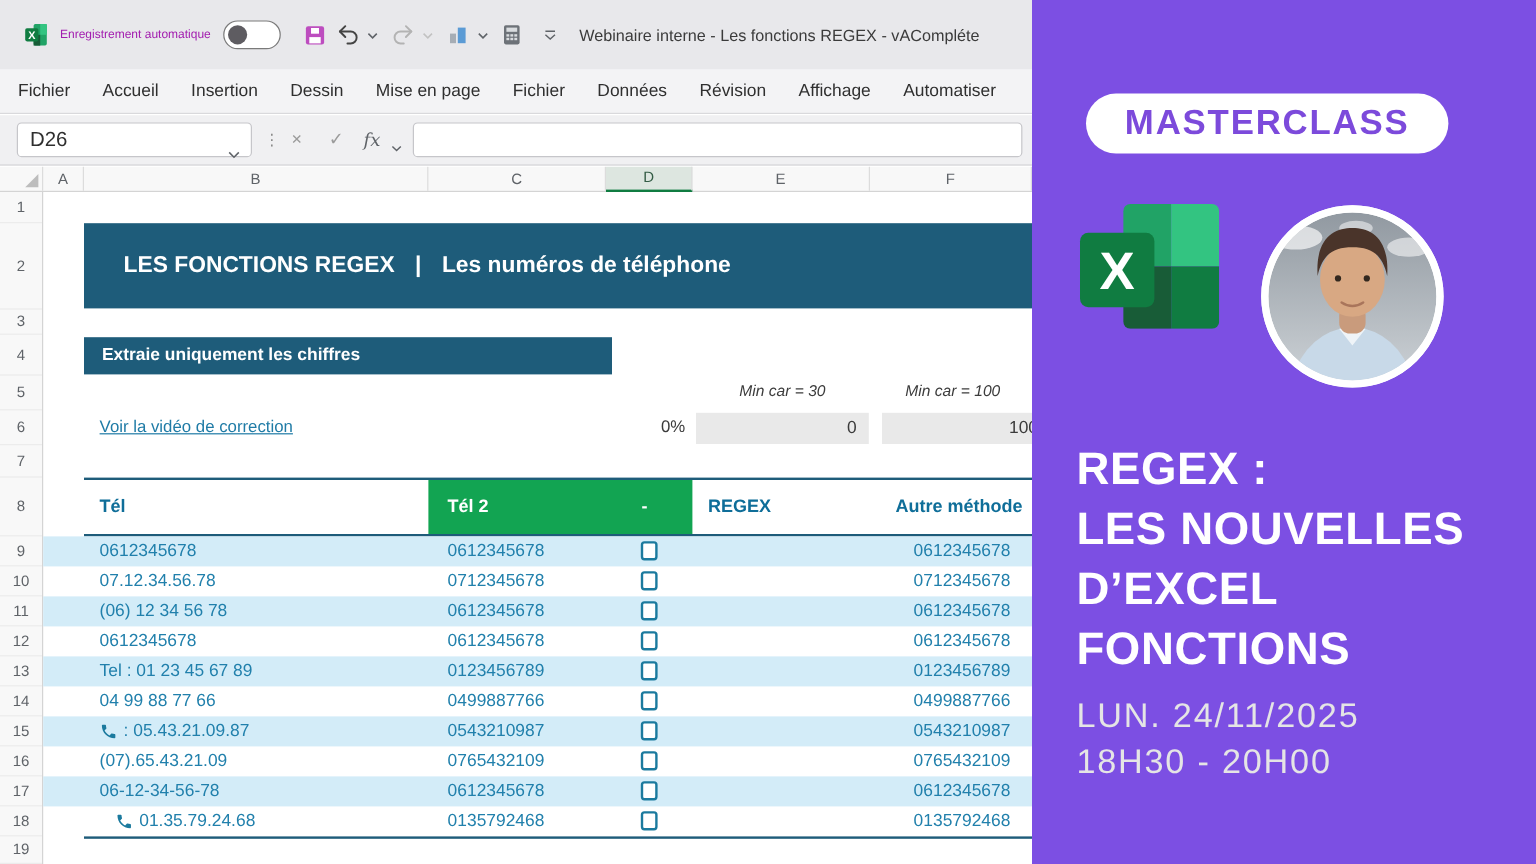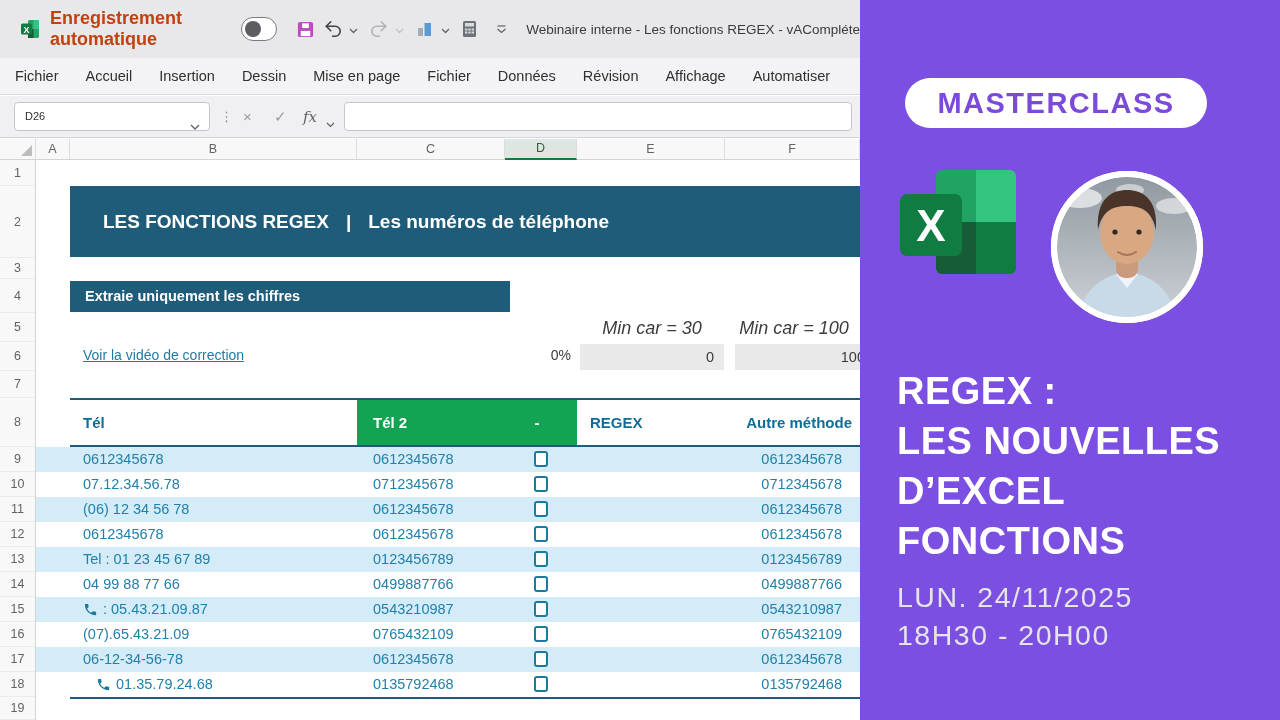--- a/index.html
+++ b/index.html
@@ -6,37 +6,37 @@
   html,body { width:1280px; height:720px; overflow:hidden; background:#fff;
               font-family:"Liberation Sans", sans-serif; }
   .app { position:relative; width:1280px; height:720px; overflow:hidden; }
 
   
   .excel-window { position:absolute; left:0; top:0; width:860px; height:720px; background:#fff; overflow:hidden; }
 
   .titlebar { position:absolute; left:0; top:0; width:860px; height:58px; background:#E8E8EB;
               display:flex; align-items:center; }
   .xl-mini { margin-left:20px; width:20px; height:20px; display:inline-block; }
-  .autosave-label { margin-left:10px; font-size:18px; color:#c2410c;font-weight:bold; }
+  .autosave-label { margin-left:10px; font-size:10px; color:#a21caf; }
   .toggle { margin-left:10px; width:48px; height:24px; background:#fff; border:1.6px solid #7A7A7A;
             border-radius:13px; position:relative; display:inline-block; }
   .toggle .knob { position:absolute; left:3px; top:2.6px; width:16px; height:16px; border-radius:50%; background:#5E5C61; }
   .qat { display:flex; align-items:center; margin-left:16px; gap:2px; }
   .qat-btn { display:inline-flex; align-items:center; justify-content:center; padding:3px; }
   .chev-s { display:inline-block; margin-left:1px; margin-right:6px; }
   .doc-title { margin-left:16px; font-size:13.5px; color:#3B3B3B; white-space:nowrap; }
 
   .tabs-row { position:absolute; left:0; top:58px; width:860px; height:37px; background:#F3F3F5;
               border-bottom:1px solid #D9D9DC; display:flex; align-items:center; padding-left:15px; gap:27px; }
   .tab { font-size:14.5px; color:#2F2F2F; white-space:nowrap; }
 
   .formula-row { position:absolute; left:0; top:96px; width:860px; height:42px; background:#F0F0F2;
                  border-bottom:1px solid #D5D5D8; }
   .name-box { position:absolute; left:14px; top:6px; width:196px; height:29px; background:#fff;
-              border:1px solid #C6C6CA; border-radius:4px; font-size:11px; color:#2F2F2F;
+              border:1px solid #C6C6CA; border-radius:4px; font-size:17px; color:#2F2F2F;
               line-height:27px; padding-left:10px; }
   .name-box .nb-chev { position:absolute; right:9px; top:11px; }
   .dots-sep { position:absolute; left:220px; top:0; height:42px; line-height:42px; color:#8A8A8A; font-size:13px; }
   .fx-btn { position:absolute; top:0; height:42px; line-height:42px; color:#9B9B9B; font-size:15px; }
   .fx-cancel { left:243px; }
   .fx-check  { left:274px; }
   .fx-label  { left:303px; color:#5F6368; font-style:italic; font-family:"DejaVu Serif", serif; font-size:15px; }
   .fx-chev   { position:absolute; left:326px; top:18px; }
   .formula-input { position:absolute; left:344px; top:6px; right:8px; height:29px; background:#fff;
                    border:1px solid #C6C6CA; border-radius:4px; }
@@ -55,21 +55,21 @@
   .row-h { position:absolute; left:0; width:35px; text-align:center; font-size:12.5px; color:#5F6368;
            border-bottom:1px solid #ECECEC; display:flex; align-items:center; justify-content:center; }
 
   
   .sheet-el { position:absolute; }
   .banner { left:70px; top:186px; width:790px; height:71px; background:#1E5C7A; color:#fff;
             display:flex; align-items:center; padding-left:33px; font-weight:bold; font-size:19px; }
   .banner .sep { margin:0 17px; font-weight:bold; }
   .section-banner { left:70px; top:281px; width:440px; height:31px; background:#1E5C7A; color:#fff;
                     font-weight:bold; font-size:14.5px; line-height:31px; padding-left:15px; }
-  .mm-label { top:318px; font-style:italic; font-size:18px; color:#3C3C3C; text-align:center; }
+  .mm-label { top:318px; font-style:italic; font-size:13px; color:#3C3C3C; text-align:center; }
   .mm-30 { left:580px; width:144px; }
   .mm-100 { left:728px; width:132px; }
   .corr-link { left:83px; top:347px; font-size:14px; color:#1F7BA6; text-decoration:underline; cursor:pointer; }
   .pct { top:347px; right:289px; font-size:14px; color:#3B3B3B; }
   .gray-cell { top:344px; height:26px; background:#E9E9E9; font-size:14.5px; color:#3B3B3B;
                line-height:26px; text-align:right; padding-right:10px; }
   .gc-30 { left:580px; width:144px; }
   .gc-100 { left:712px; width:140px;margin-left:23px; }
 
   .tbl-line { left:70px; width:790px; height:2px; background:#1E5C7A; }

